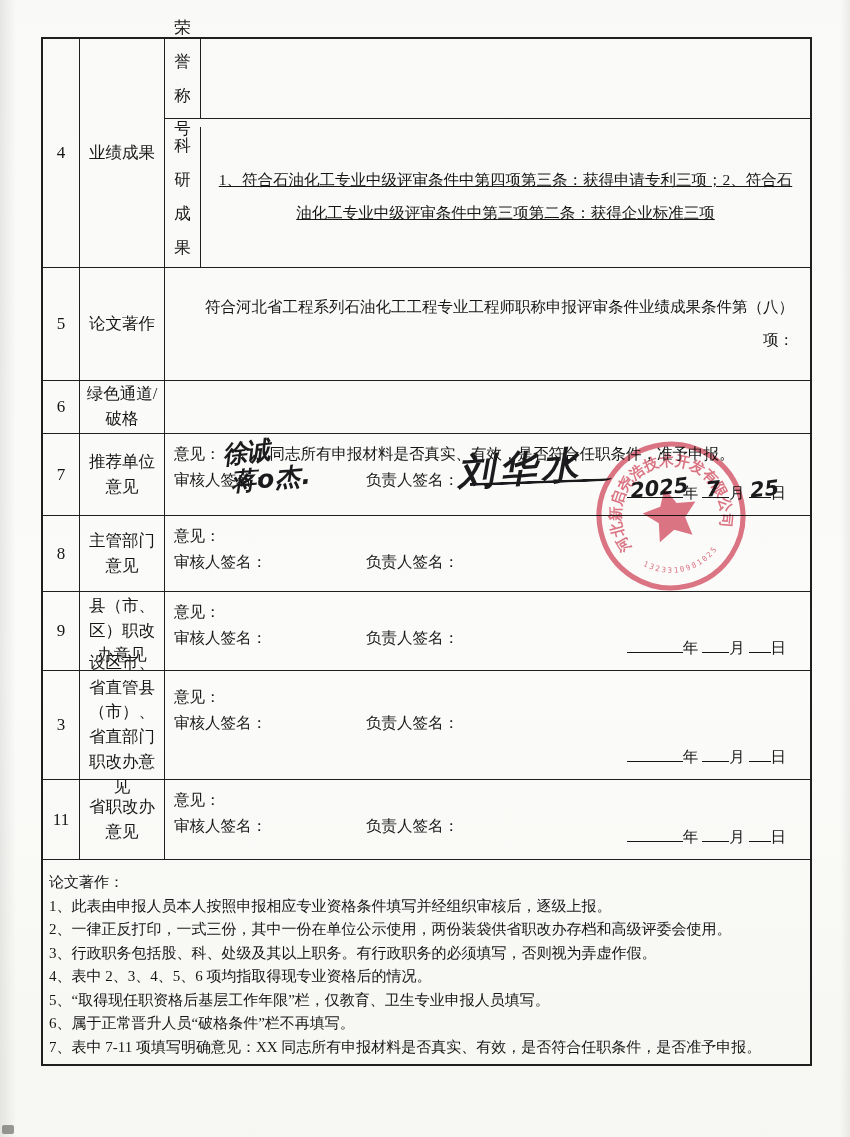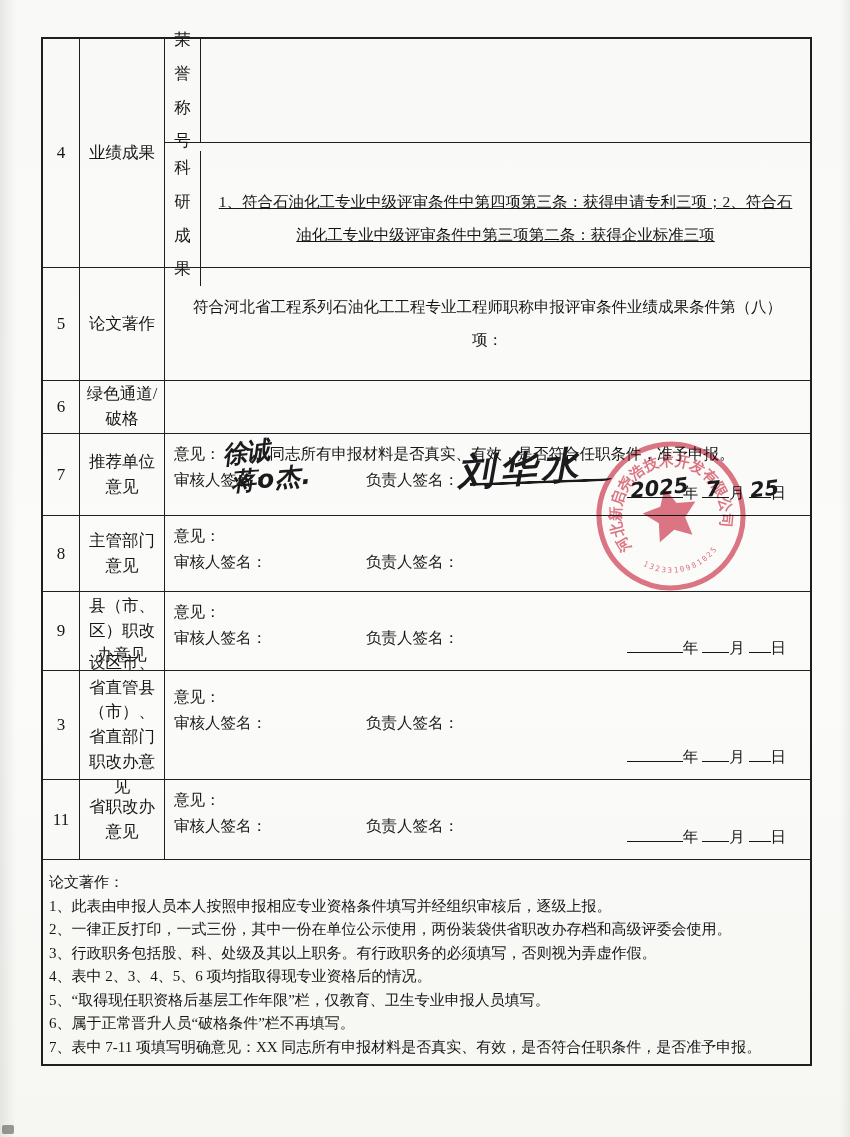--- a/index.html
+++ b/index.html
@@ -23,30 +23,30 @@
   .col-no { width:37px; flex:0 0 37px; border-right:1.5px solid #1f1f1f;
     display:flex; align-items:center; justify-content:center; font-size:17px; }
   .col-label { width:85px; flex:0 0 85px; border-right:1.5px solid #1f1f1f;
     display:flex; align-items:center; justify-content:center; text-align:center;
     font-size:16.5px; line-height:1.5; padding:0 5px; }
   .col-content { flex:1 1 auto; position:relative; font-size:15.5px; }
 
   
   .subrows { flex:1 1 auto; display:flex; flex-direction:column; }
   .subrow { display:flex; }
-  .subrow.first { height:104px; border-bottom:1.5px solid #1f1f1f;gap:32px; }
+  .subrow.first { height:80px; border-bottom:1.5px solid #1f1f1f;gap:32px; }
   .subrow.second { flex:1;margin-top:8px; }
   .col-sub { width:36px; flex:0 0 36px; border-right:1.5px solid #1f1f1f;
     display:flex; align-items:center; justify-content:center; }
   .vtext { width:19px; font-size:16.5px; line-height:2.05; text-align:center; word-break:break-all; }
   .achv-text { display:flex; align-items:center; height:100%; padding:0 14px;text-decoration:underline; }
   .achv-text > div { width:100%; text-align:center; font-size:15.5px; line-height:2.1; }
 
   
-  .paper-block { display:flex; flex-direction:column; justify-content:center; height:100%; padding:0 16px; text-align:center; }
+  .paper-block { display:flex; flex-direction:column; justify-content:center; height:100%; padding:0 16px; text-align:right; }
   .paper-block .l1 { font-size:15.5px; line-height:2.1; }
   .paper-block .l2 { font-size:15.5px; line-height:2.1; }
 
   
   .op { padding:7px 10px 0 9px; line-height:26px; }
   .op .line2 { display:flex; }
   .op .principal { margin-left:99px; }
   .nowrap { white-space:nowrap; }
 
   .date-line { position:absolute; right:24px; bottom:9px; font-size:15.5px; white-space:nowrap; }

